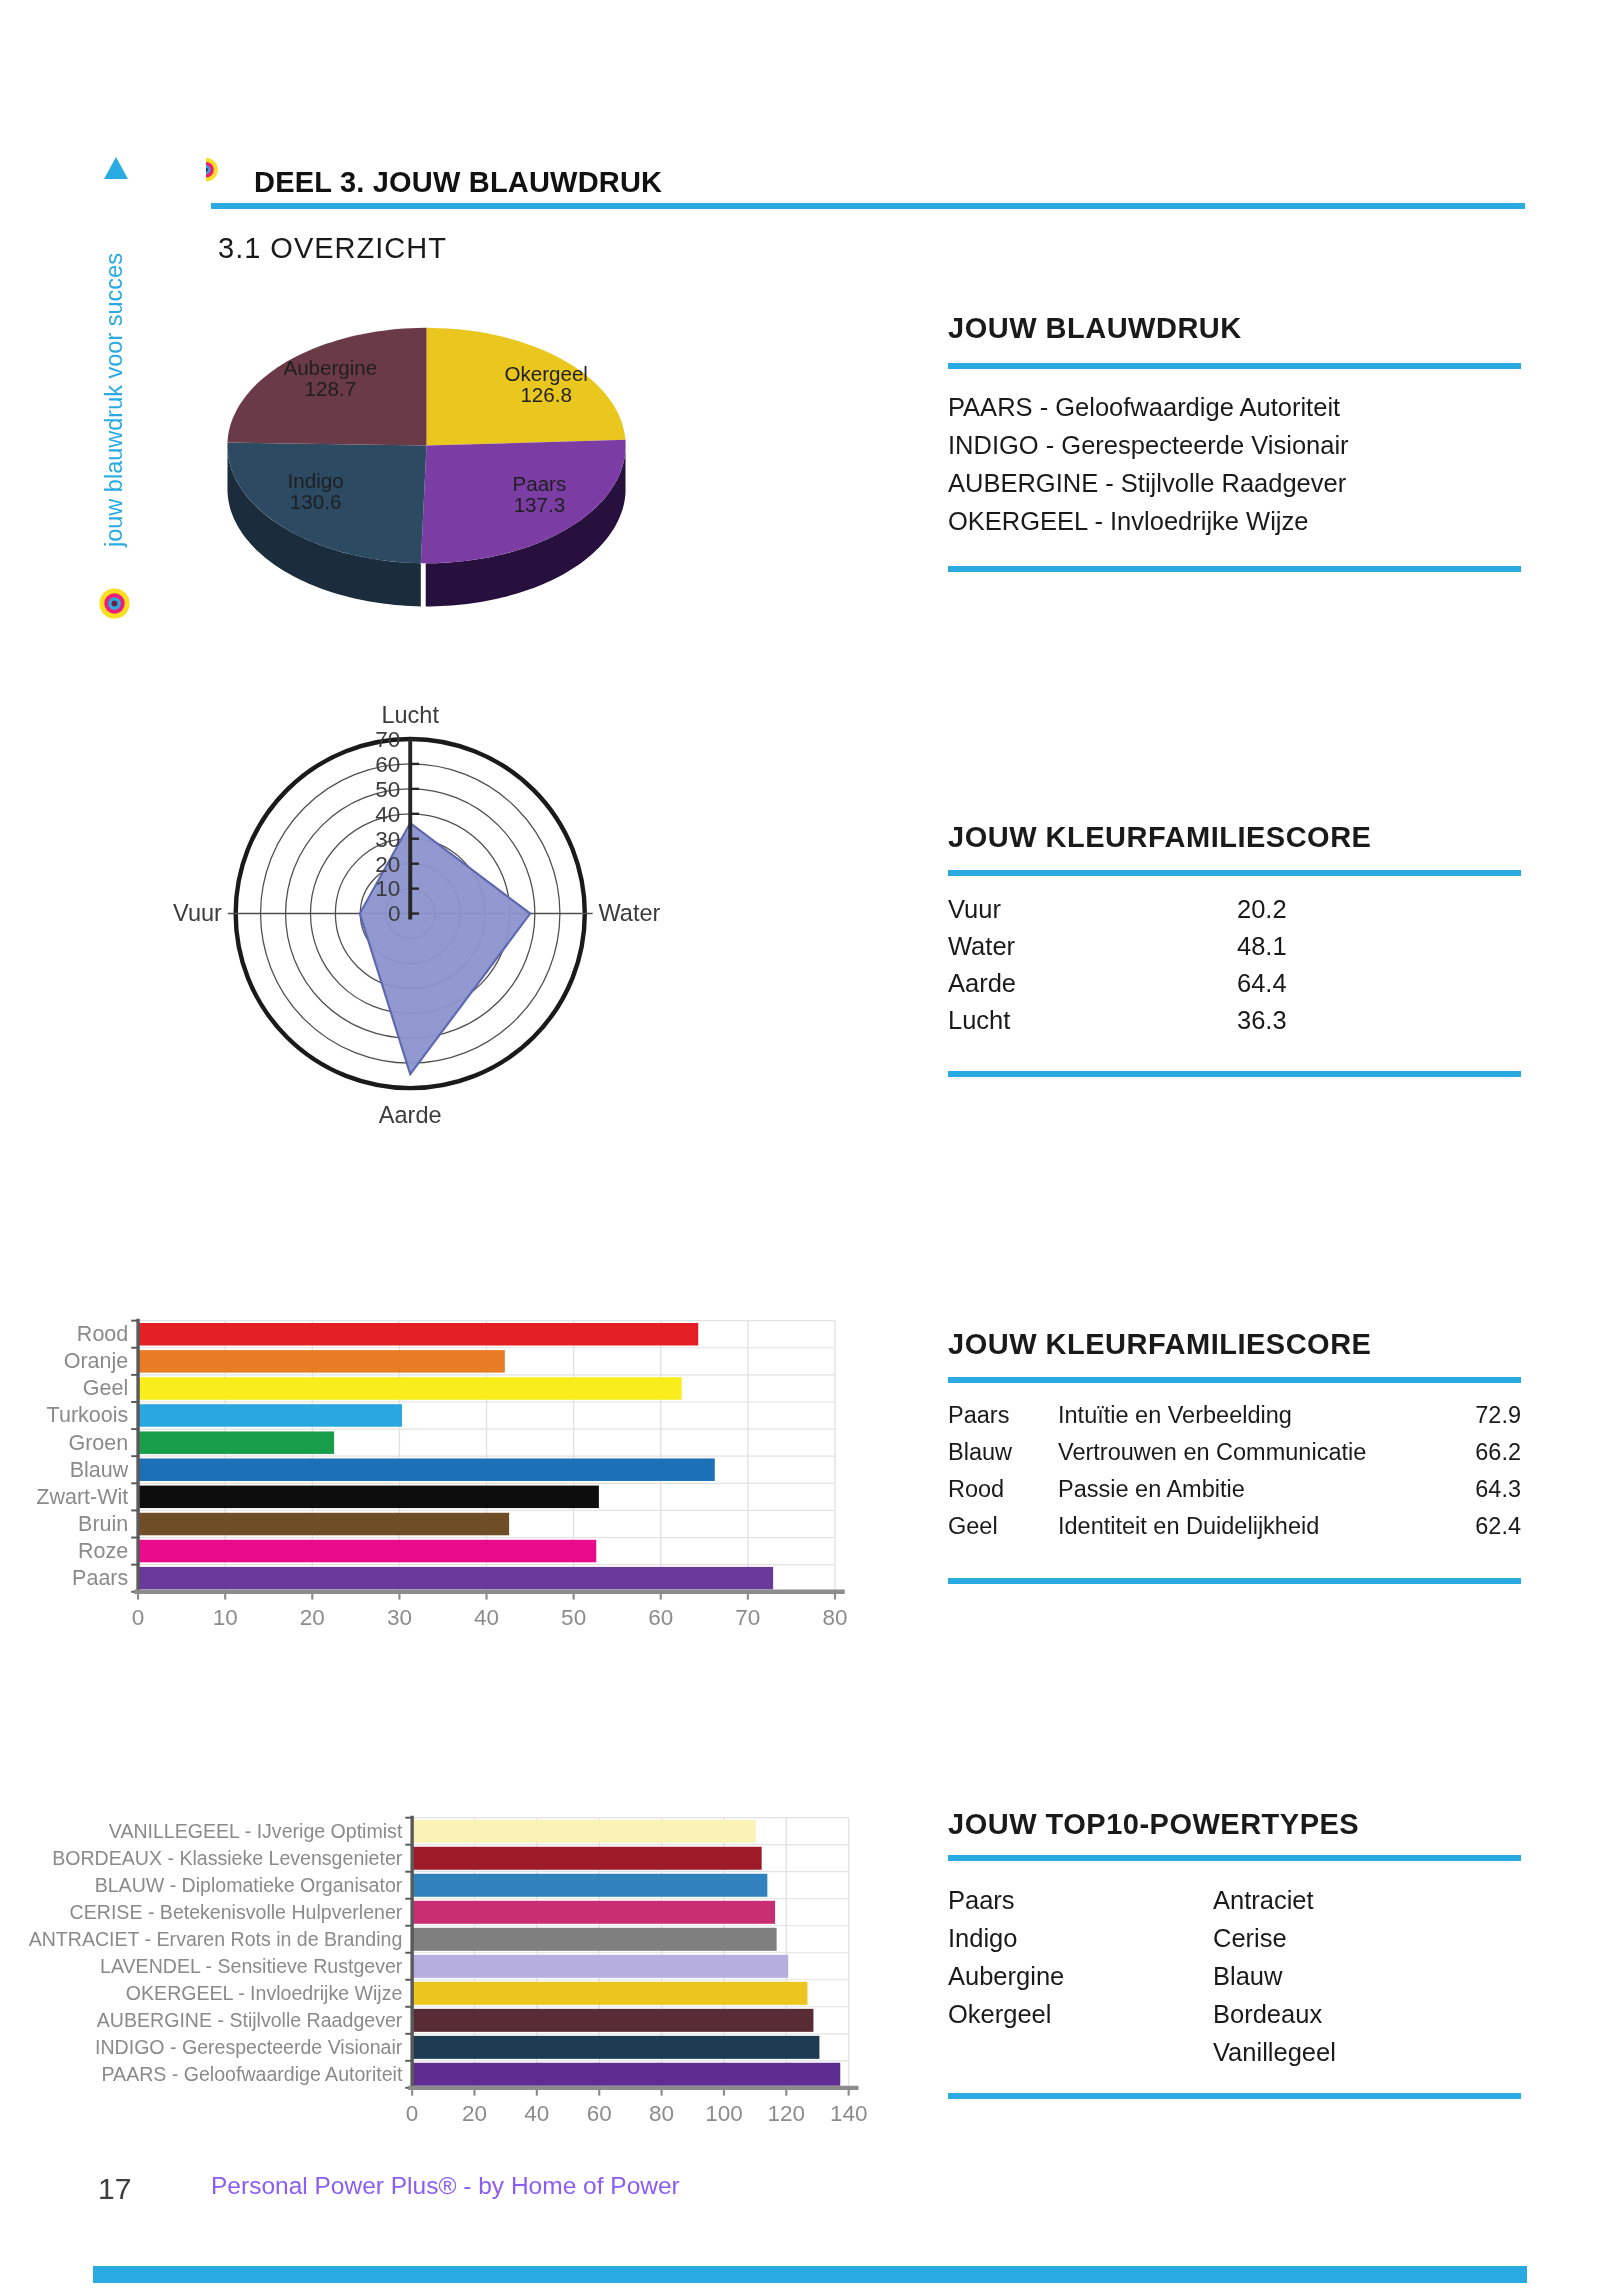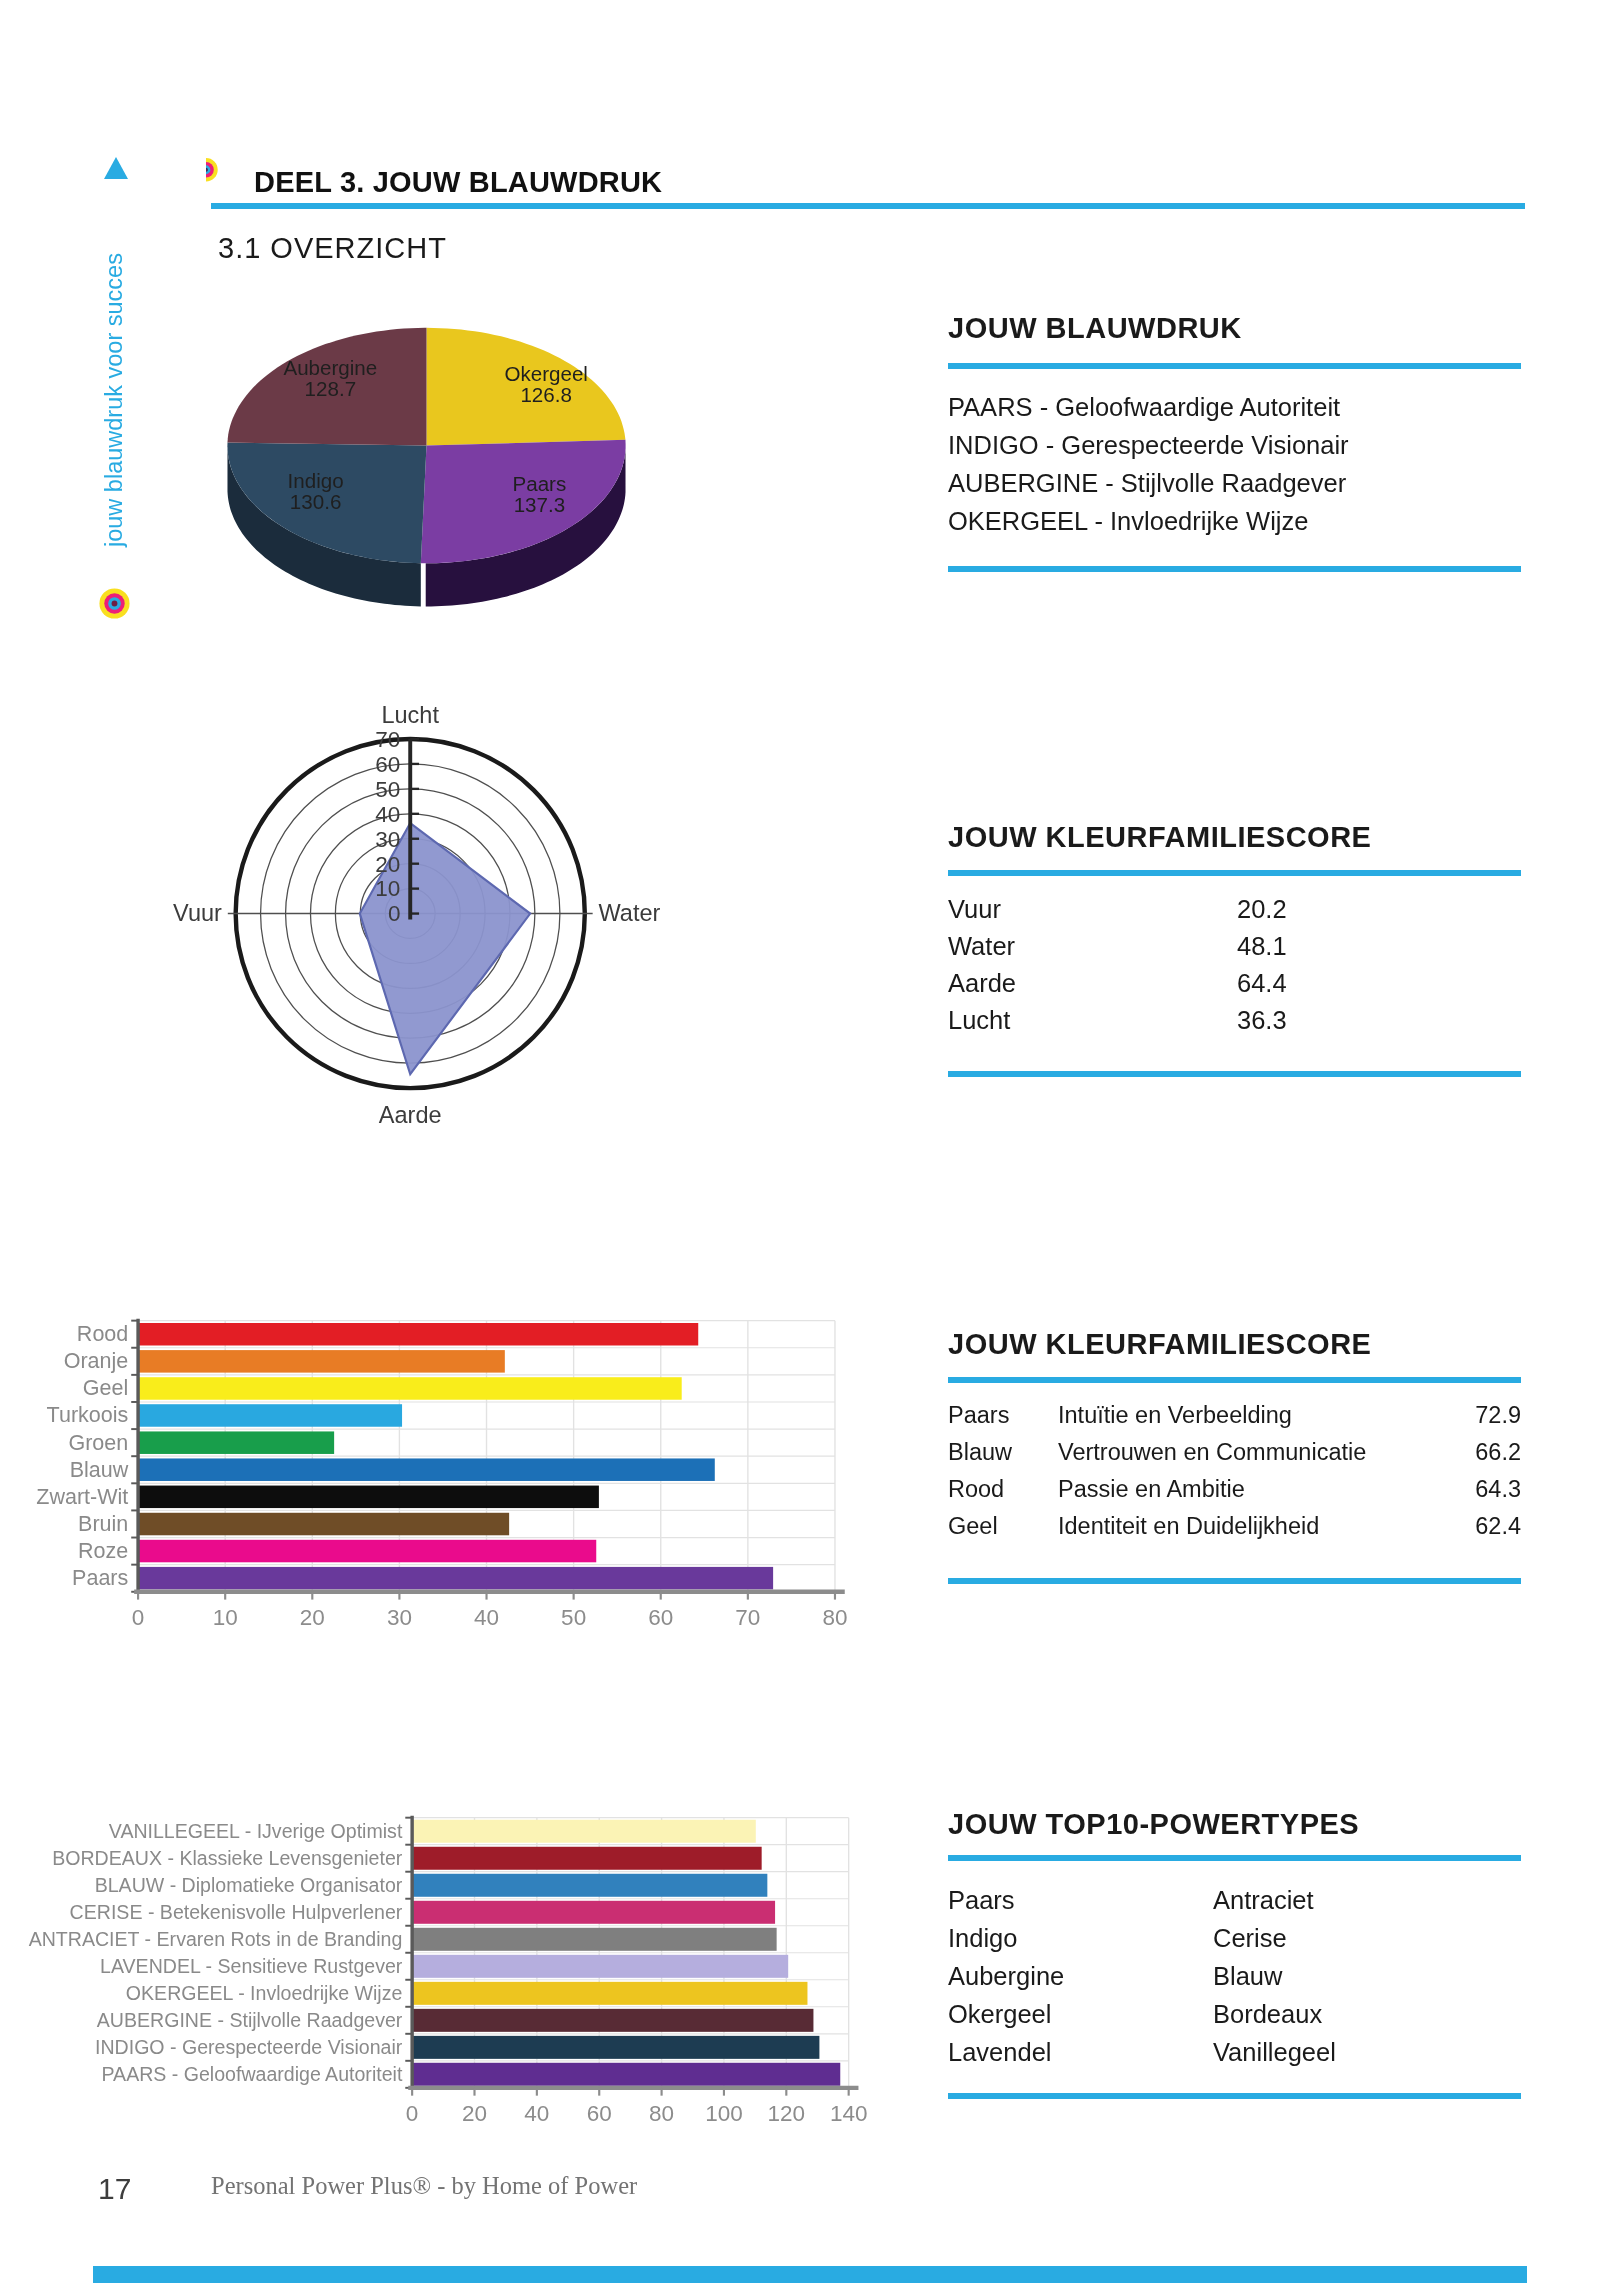--- a/index.html
+++ b/index.html
@@ -34,21 +34,21 @@
   .erow{position:relative;height:37px;font-size:25.5px;}
   .evalue{position:absolute;left:289px;top:0;}
   .krows{position:absolute;left:0;top:74px;width:100%;}
   .krow{position:relative;height:37px;font-size:23.5px;}
   .kname{position:absolute;left:0;}
   .kdesc{position:absolute;left:110px;}
   .kval{position:absolute;right:0;}
   .tcols{position:absolute;left:0;top:73px;width:100%;font-size:25.5px;line-height:38px;}
   .tcol2{position:absolute;left:265px;top:0;}
   .pageno{position:absolute;left:98px;top:2172px;font-size:30px;color:#3d3d3d;}
-  .footer-text{position:absolute;left:211px;top:2172px;font-size:24.5px;color:#737373;font-family:Liberation Serif, serif;}
+  .footer-text{position:absolute;left:211px;top:2172px;font-size:24.5px;color:#8b5cf6;}
   .bottom-bar{position:absolute;left:93px;top:2266px;width:1434px;height:16.7px;background:var(--accent);}
   #pie text{font-size:21px;fill:#1f1f1f;}
   #radar .radtick{font-size:23px;fill:#3c3c3c;}
   #radar .axlab{font-size:24px;fill:#3c3c3c;}
   #bars1 .cat{font-size:22px;fill:#8a8a8a;}
   #bars2 .cat{font-size:20px;fill:#8a8a8a;}
   .ticklab{font-size:23px;fill:#8c8c8c;}
 </style>
 </head>
 <body>
@@ -333,21 +333,20 @@
 
   <section class="panel p-top10">
     <div class="panel-title">JOUW TOP10-POWERTYPES</div>
     <div class="rule" style="top:47px"></div>
     <div class="tcols">
       <div class="tcol1">
         <div>Paars</div>
         <div>Indigo</div>
         <div>Aubergine</div>
         <div>Okergeel</div>
-        <div>Lavendel</div>
       </div>
       <div class="tcol2">
         <div>Antraciet</div>
         <div>Cerise</div>
         <div>Blauw</div>
         <div>Bordeaux</div>
         <div>Vanillegeel</div>
       </div>
     </div>
     <div class="rule" style="top:285px"></div>

